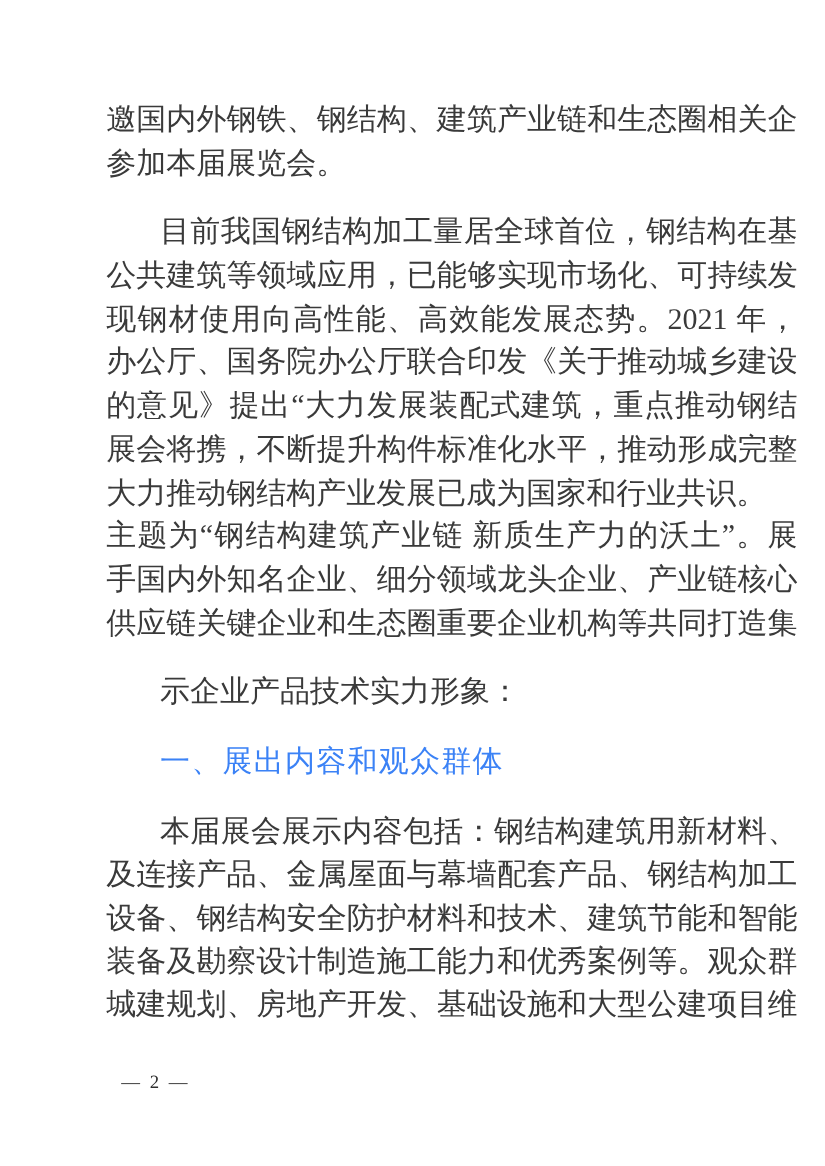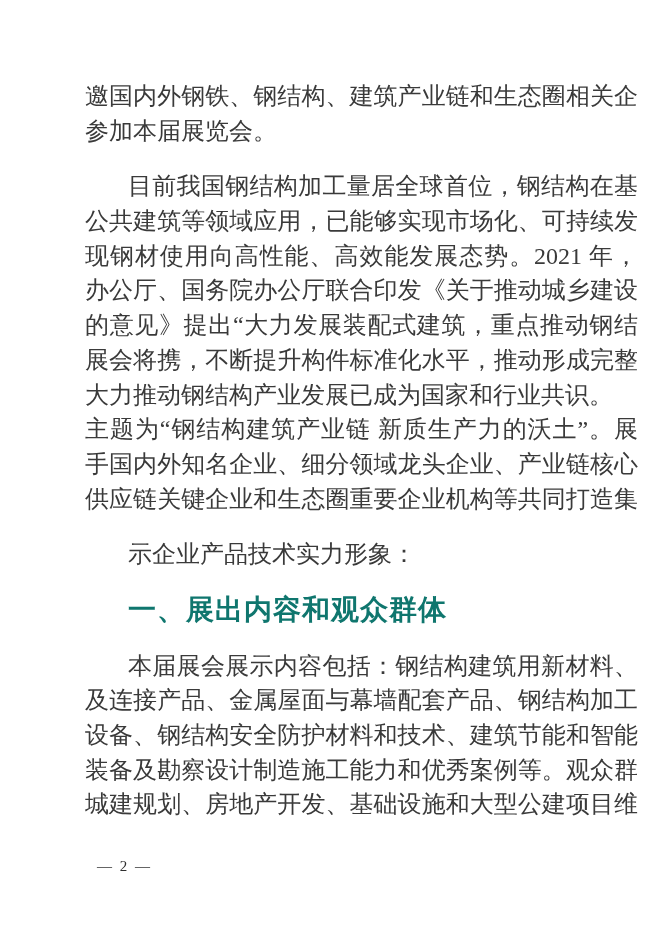--- a/index.html
+++ b/index.html
@@ -34,23 +34,23 @@
   }
   .j {
     text-align-last: justify;
   }
   .ind {
     padding-left: 43px;
     margin-top: 21px;
   }
   .heading {
     font-family: "Liberation Sans", "DejaVu Sans", sans-serif;
-    font-weight: bold;
-    color: #0f766e;
-    font-size: 28px;
+    font-weight: normal;
+    color: #3b82f6;
+    font-size: 24px;
     letter-spacing: 1px;
   }
   .page-footer {
     position: absolute;
     left: 97px;
     top: 858px;
     font-size: 15px;
     color: #2e2e2e;
     letter-spacing: 2px;
     font-family: "Liberation Serif", "DejaVu Serif", serif;

